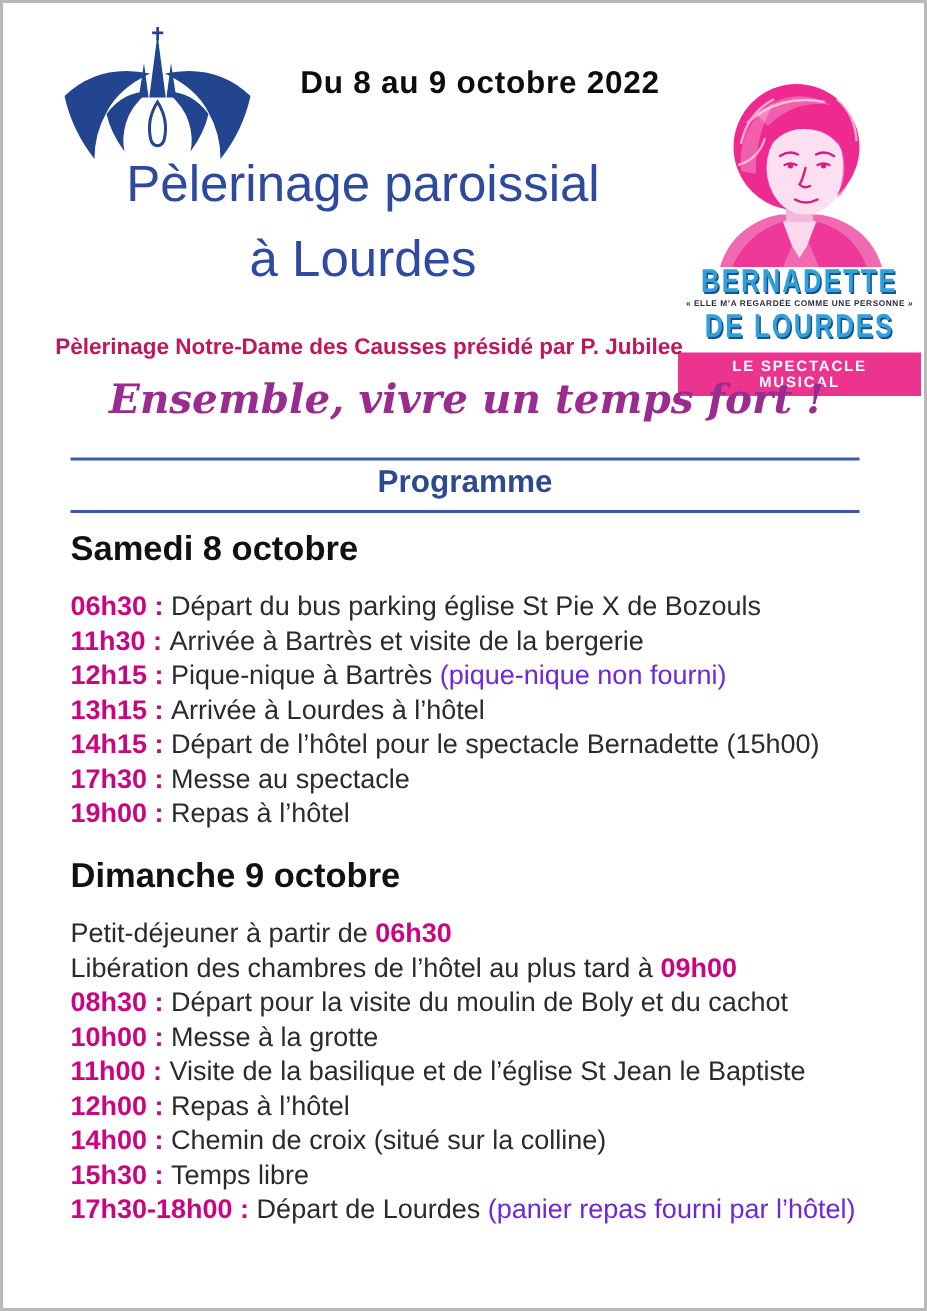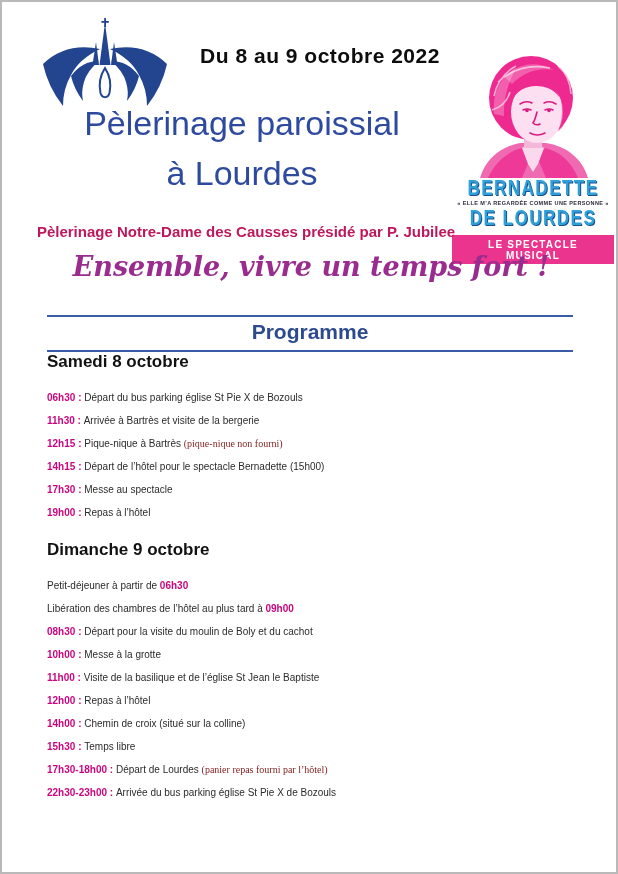--- a/index.html
+++ b/index.html
@@ -44,30 +44,30 @@
   .tagline {
     position:absolute; left:0; top:249px; width:618px; text-align:center;
     color:#992c8e; font-size:27px; font-style:italic; font-weight:bold;
     font-family:"DejaVu Serif", serif;
   }
   
   .prog {
     position:absolute; left:45px; right:43px; top:303px;
     border-top:2px solid #3a5ca8; border-bottom:2px solid #3a5ca8;
     padding:3px 0 6px; text-align:center;
-    color:#2e4a8f; font-size:21px; font-weight:bold;margin-top:10px;
+    color:#2e4a8f; font-size:21px; font-weight:bold;
   }
   
   .schedule { position:absolute; left:45px; top:350px; right:25px; color:#222; }
-  .day-heading { font-size:17px; font-weight:bold; color:#111; margin:0 0 14px; }
+  .day-heading { font-size:23px; font-weight:bold; color:#111; margin:0 0 14px; }
   .day-heading.second { margin-top:16px; }
-  .row { font-size:10px; line-height:23px; white-space:nowrap; }
+  .row { font-size:18px; line-height:23px; white-space:nowrap; }
   .row .time { color:#c9067f; font-weight:bold; }
   .row .pre, .row .txt { color:#2b2b2b; }
-  .row .note { color:#7f1d1d;font-family:Liberation Serif, serif; }
+  .row .note { color:#6d28d9; }
 </style>
 </head>
 <body>
 
 <div class="page">
 
   <div class="logo">
     <svg width="134" height="104" viewBox="0 0 134 100">
       <g fill="#23448f">
 
@@ -147,31 +147,31 @@
 
   <div class="prog">Programme</div>
 
   <div class="schedule">
 
     <div class="day-heading">Samedi 8 octobre</div>
 
     <div class="row"><span class="time">06h30 : </span><span class="txt">Départ du bus parking église St Pie X de Bozouls</span></div>
     <div class="row"><span class="time">11h30 : </span><span class="txt">Arrivée à Bartrès et visite de la bergerie</span></div>
     <div class="row"><span class="time">12h15 : </span><span class="txt">Pique-nique à Bartrès </span><span class="note">(pique-nique non fourni)</span></div>
+    <div class="row"><span class="time">13h15 : </span><span class="txt">Arrivée à Lourdes à l’hôtel</span></div>
     <div class="row"><span class="time">14h15 : </span><span class="txt">Départ de l’hôtel pour le spectacle Bernadette (15h00)</span></div>
     <div class="row"><span class="time">17h30 : </span><span class="txt">Messe au spectacle</span></div>
     <div class="row"><span class="time">19h00 : </span><span class="txt">Repas à l’hôtel</span></div>
 
     <div class="day-heading second">Dimanche 9 octobre</div>
 
     <div class="row"><span class="pre">Petit-déjeuner à partir de </span><span class="time">06h30</span></div>
     <div class="row"><span class="pre">Libération des chambres de l’hôtel au plus tard à </span><span class="time">09h00</span></div>
     <div class="row"><span class="time">08h30 : </span><span class="txt">Départ pour la visite du moulin de Boly et du cachot</span></div>
     <div class="row"><span class="time">10h00 : </span><span class="txt">Messe à la grotte</span></div>
     <div class="row"><span class="time">11h00 : </span><span class="txt">Visite de la basilique et de l’église St Jean le Baptiste</span></div>
     <div class="row"><span class="time">12h00 : </span><span class="txt">Repas à l’hôtel</span></div>
     <div class="row"><span class="time">14h00 : </span><span class="txt">Chemin de croix (situé sur la colline)</span></div>
     <div class="row"><span class="time">15h30 : </span><span class="txt">Temps libre</span></div>
     <div class="row"><span class="time">17h30-18h00 : </span><span class="txt">Départ de Lourdes </span><span class="note">(panier repas fourni par l’hôtel)</span></div>
-    <div class="row"><span class="time">22h30-23h00 : </span><span class="txt">Arrivée du bus parking église St Pie X de Bozouls</span></div>
 
   </div>
 </div>
 
 </body></html>

